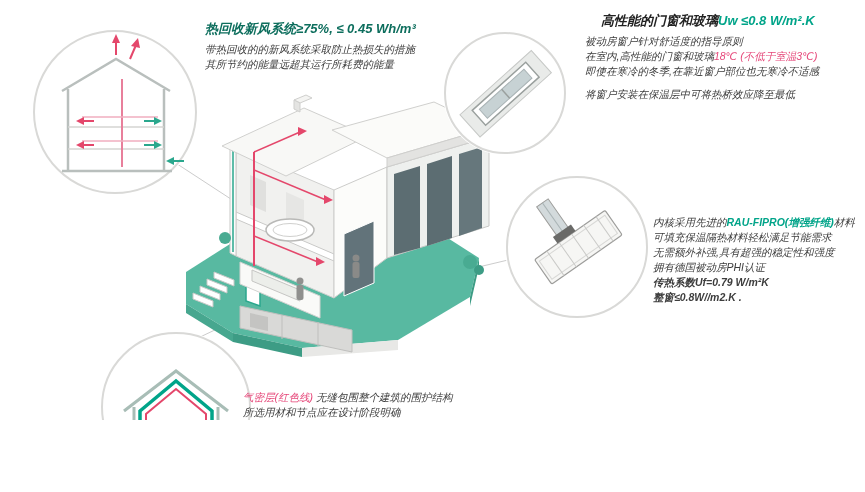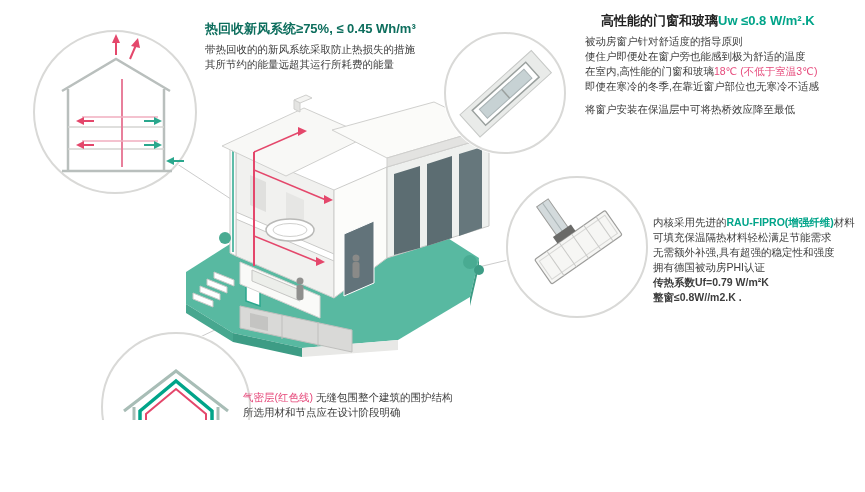--- a/index.html
+++ b/index.html
@@ -1,19 +1,19 @@
 <!DOCTYPE html>
 <html><head>
 <meta charset="utf-8">
 <style>
   * { box-sizing: border-box; }
   html,body { margin:0; padding:0; background:#ffffff; }
   .canvas {
     position:relative; width:865px; height:420px; background:#ffffff;
-    font-family:"Liberation Sans","DejaVu Sans",sans-serif; overflow:hidden;
+    font-family:"Liberation Sans","DejaVu Sans",sans-serif; overflow:hidden;font-style:italic;
   }
   .bg-art { position:absolute; left:0; top:0; width:865px; height:492px; z-index:1; }
   .circle {
     position:absolute; border-radius:50%; background:#ffffff; z-index:2;
   }
   .circle svg { display:block; width:100%; height:100%; }
   .callout { position:absolute; z-index:3; }
   .callout h3 { margin:0 0 4px 0; font-size:13px; font-weight:bold; color:#0d6e5d; letter-spacing:0; }
   .callout p  { margin:0; font-size:10.5px; line-height:15px; color:#3d3d3d; }
   .gap-top { margin-top:8px !important; }
@@ -202,21 +202,20 @@
     <h3>热回收新风系统≥75%, ≤ 0.45 Wh/m³</h3>
     <p>带热回收的的新风系统采取防止热损失的措施</p>
     <p>其所节约的能量远超其运行所耗费的能量</p>
   </div>
 
   <div class="callout" style="left:585px; top:12px; width:275px;">
     <h3 style="color:#222;margin-left:16px;">
       <span>高性能的门窗和玻璃</span><span class="green">Uw ≤0.8 W/m².K</span>
     </h3>
     <p>被动房窗户针对舒适度的指导原则</p>
-    <p>使住户即便处在窗户旁也能感到极为舒适的温度</p>
     <p>
       <span>在室内,高性能的门窗和玻璃</span><span class="red">18℃ (不低于室温3℃)</span>
     </p>
     <p>即使在寒冷的冬季,在靠近窗户部位也无寒冷不适感</p>
     <p class="gap-top">将窗户安装在保温层中可将热桥效应降至最低</p>
   </div>
 
   <div class="callout" style="left:653px; top:215px; width:212px;">
     <p>
       <span>内核采用先进的</span><span class="green-bold">RAU-FIPRO(增强纤维)</span><span>材料</span>

